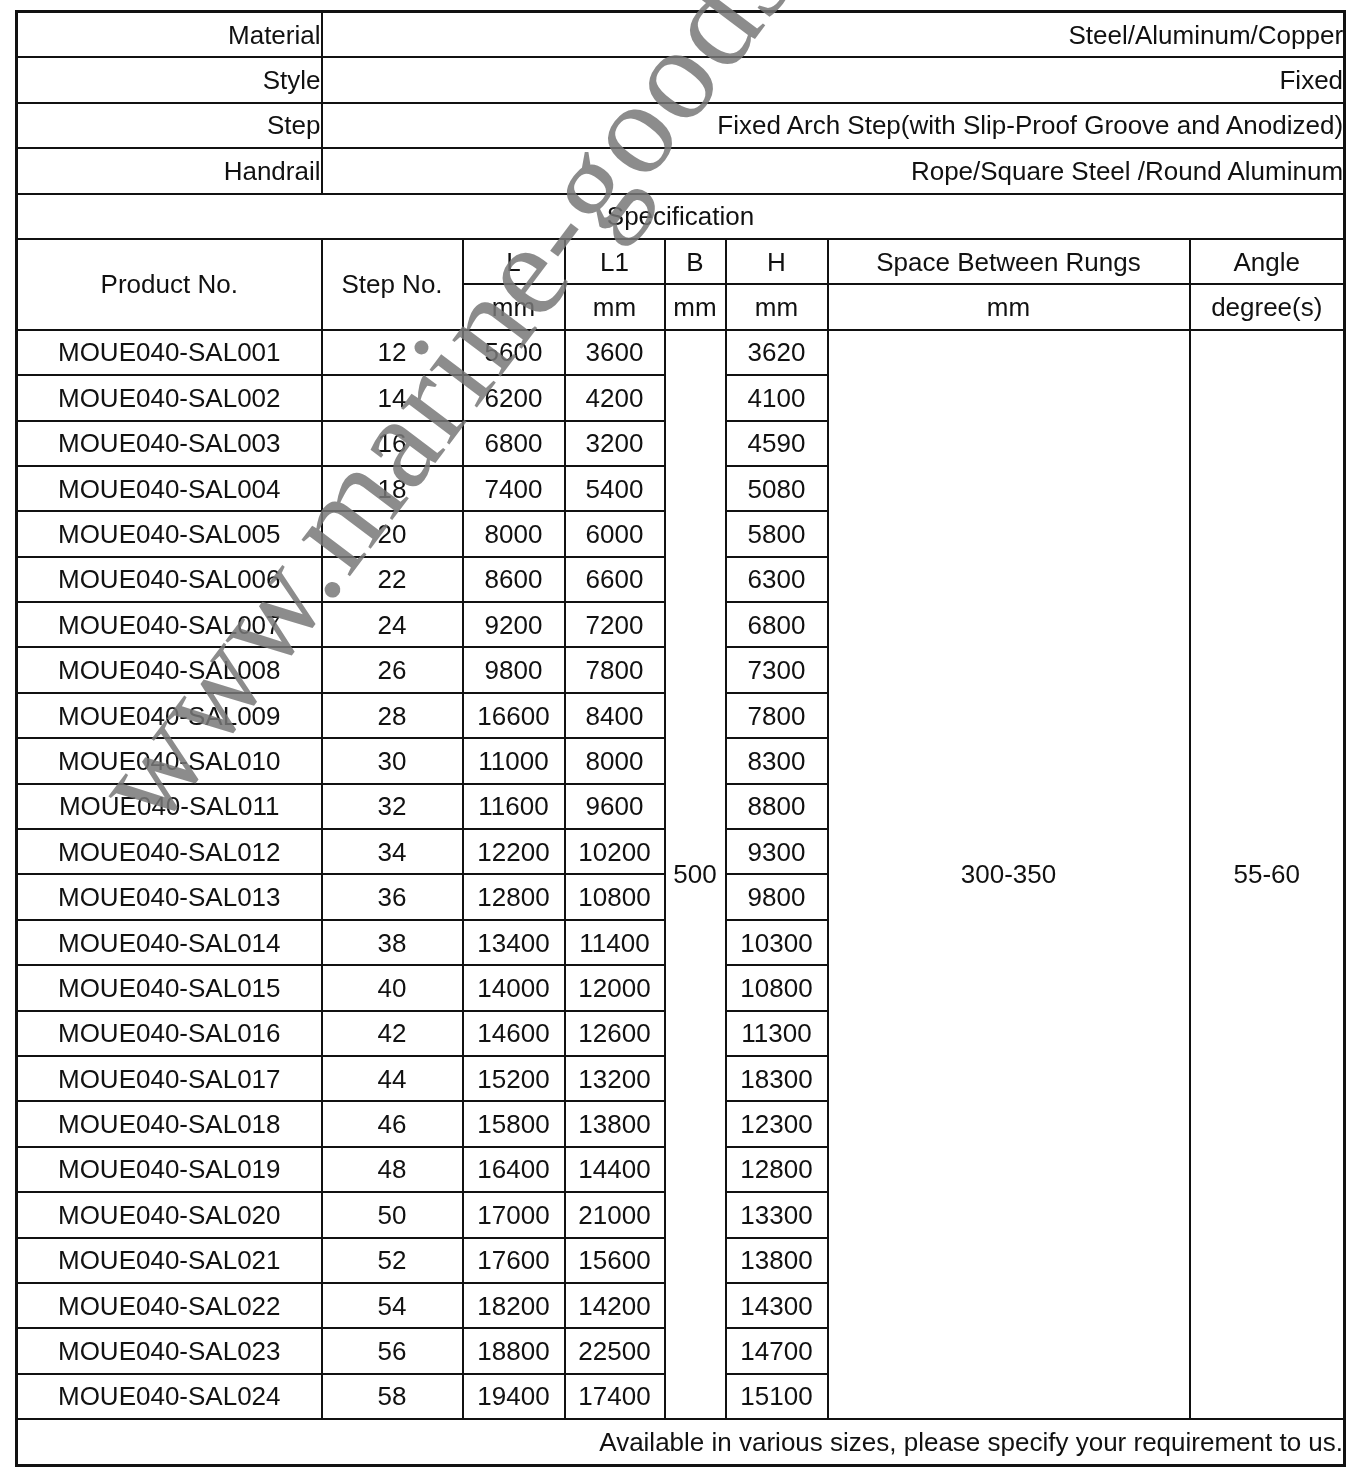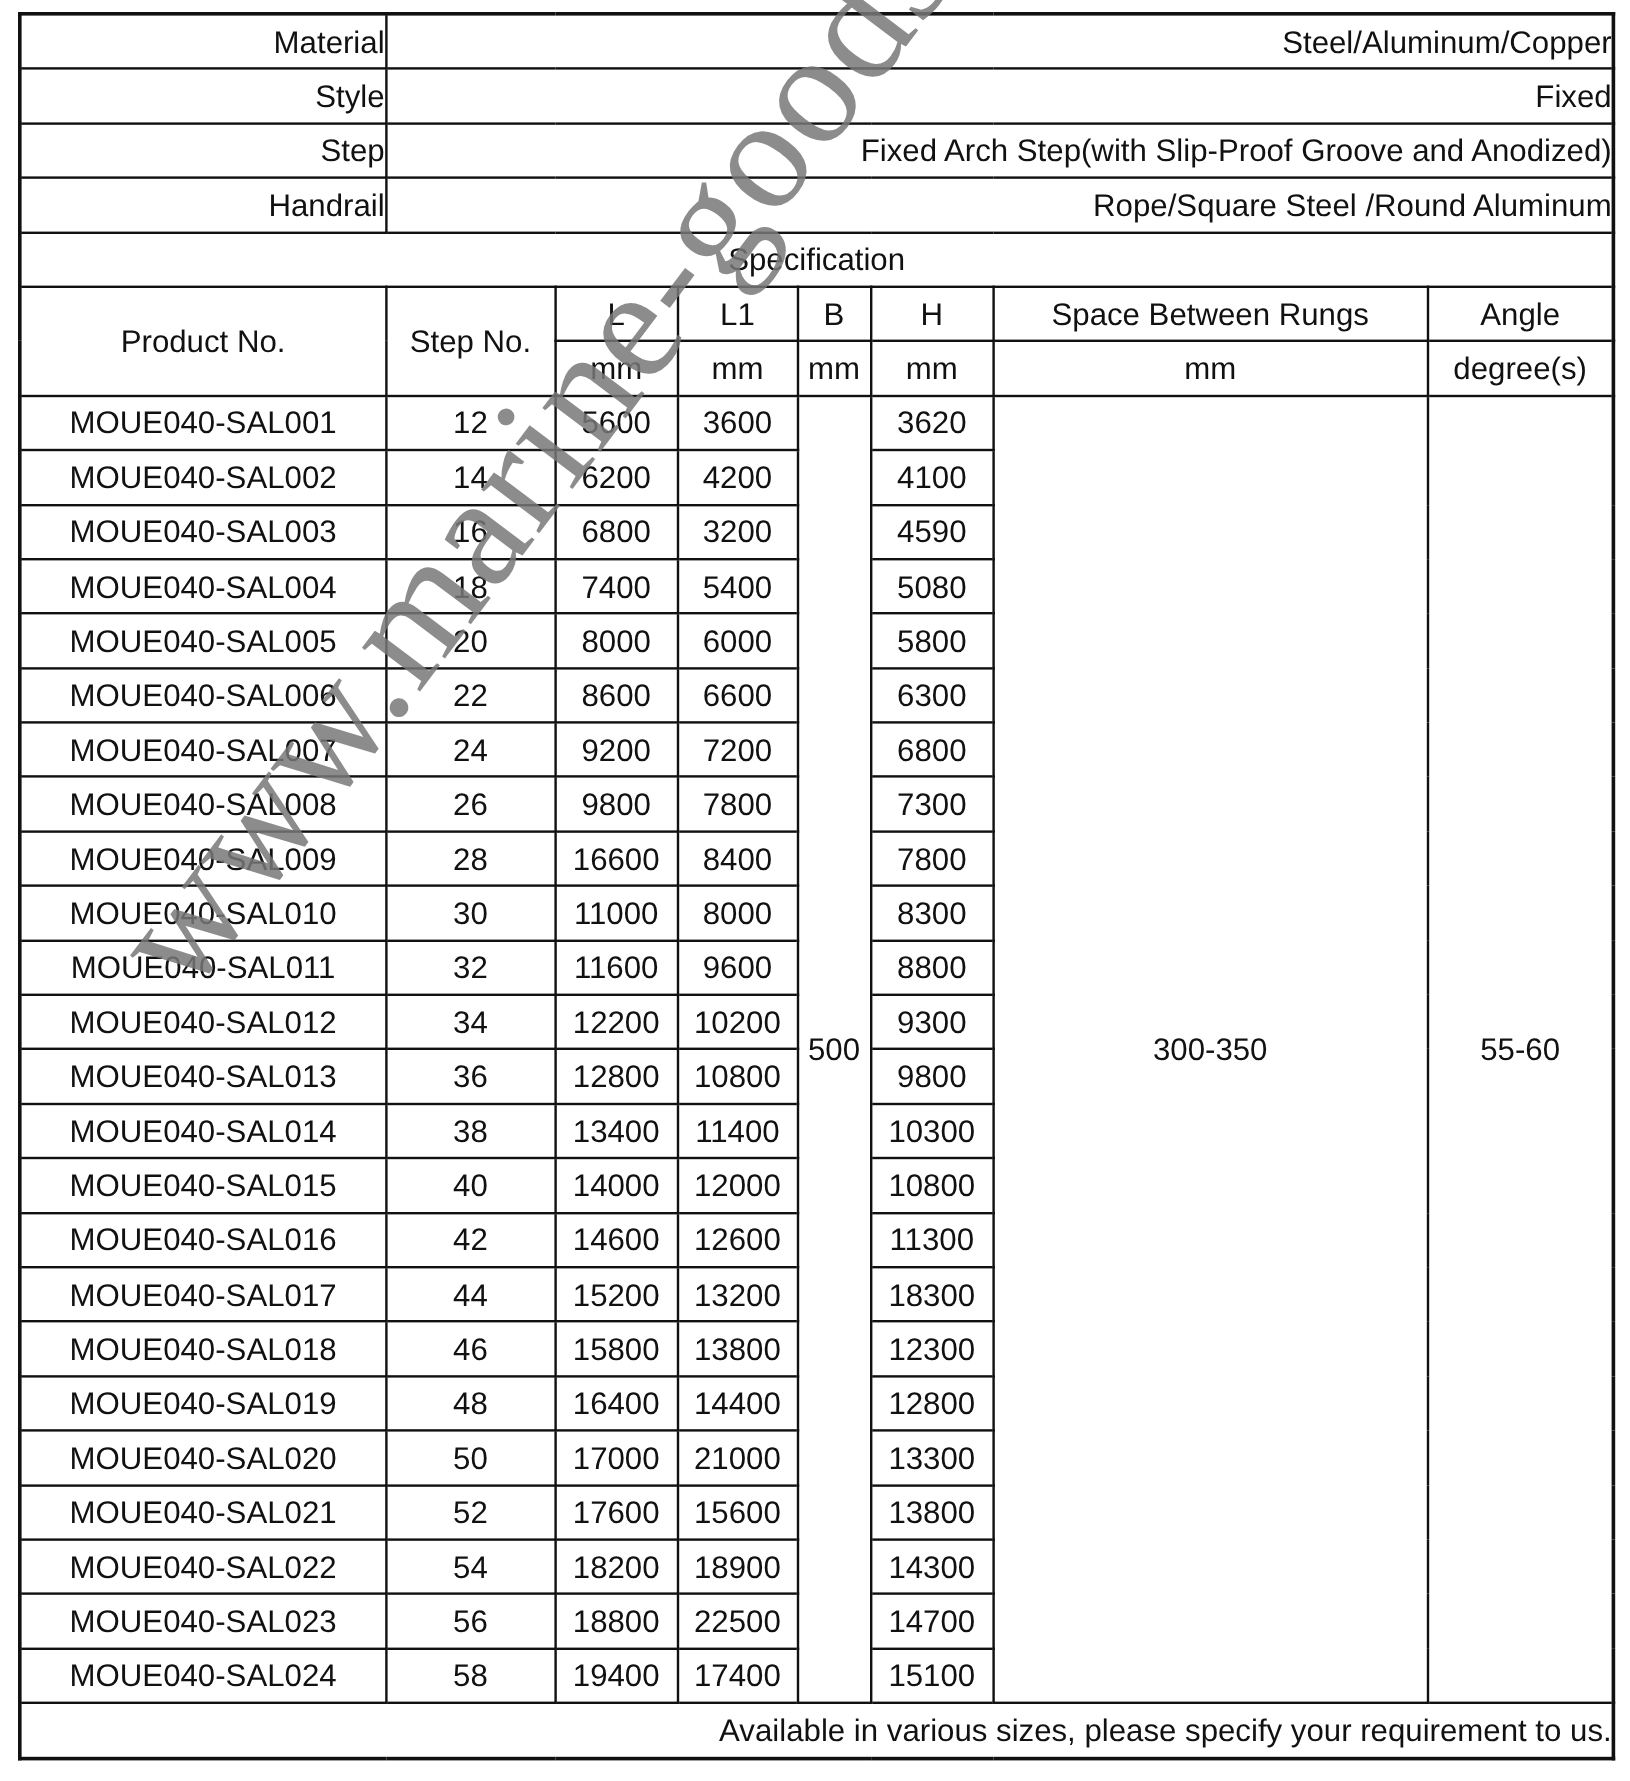--- a/index.html
+++ b/index.html
@@ -215,21 +215,21 @@
         <td class="center">MOUE040-SAL021</td>
         <td class="center">52</td>
         <td class="center">17600</td>
         <td class="center">15600</td>
         <td class="center">13800</td>
       </tr>
       <tr>
         <td class="center">MOUE040-SAL022</td>
         <td class="center">54</td>
         <td class="center">18200</td>
-        <td class="center">18900</td>
+        <td class="center">14200</td>
         <td class="center">14300</td>
       </tr>
       <tr>
         <td class="center">MOUE040-SAL023</td>
         <td class="center">56</td>
         <td class="center">18800</td>
         <td class="center">22500</td>
         <td class="center">14700</td>
       </tr>
       <tr>

